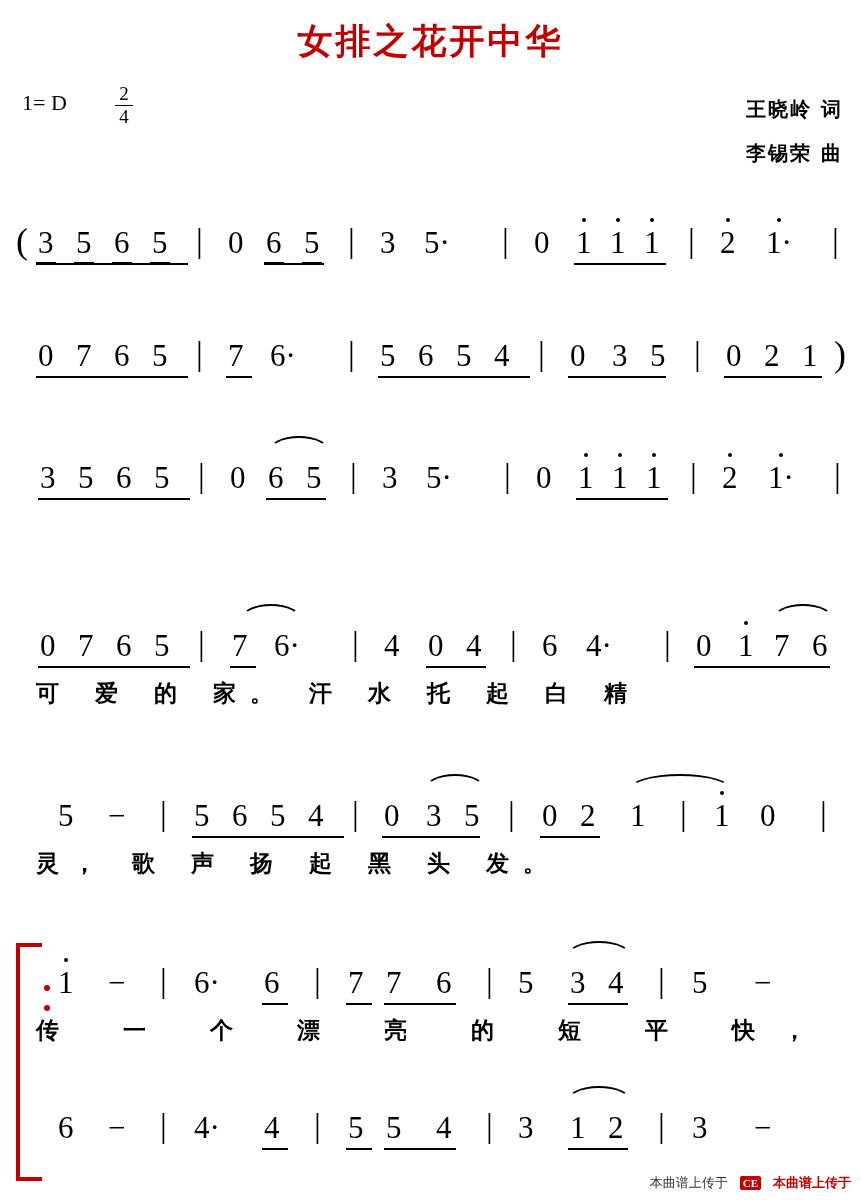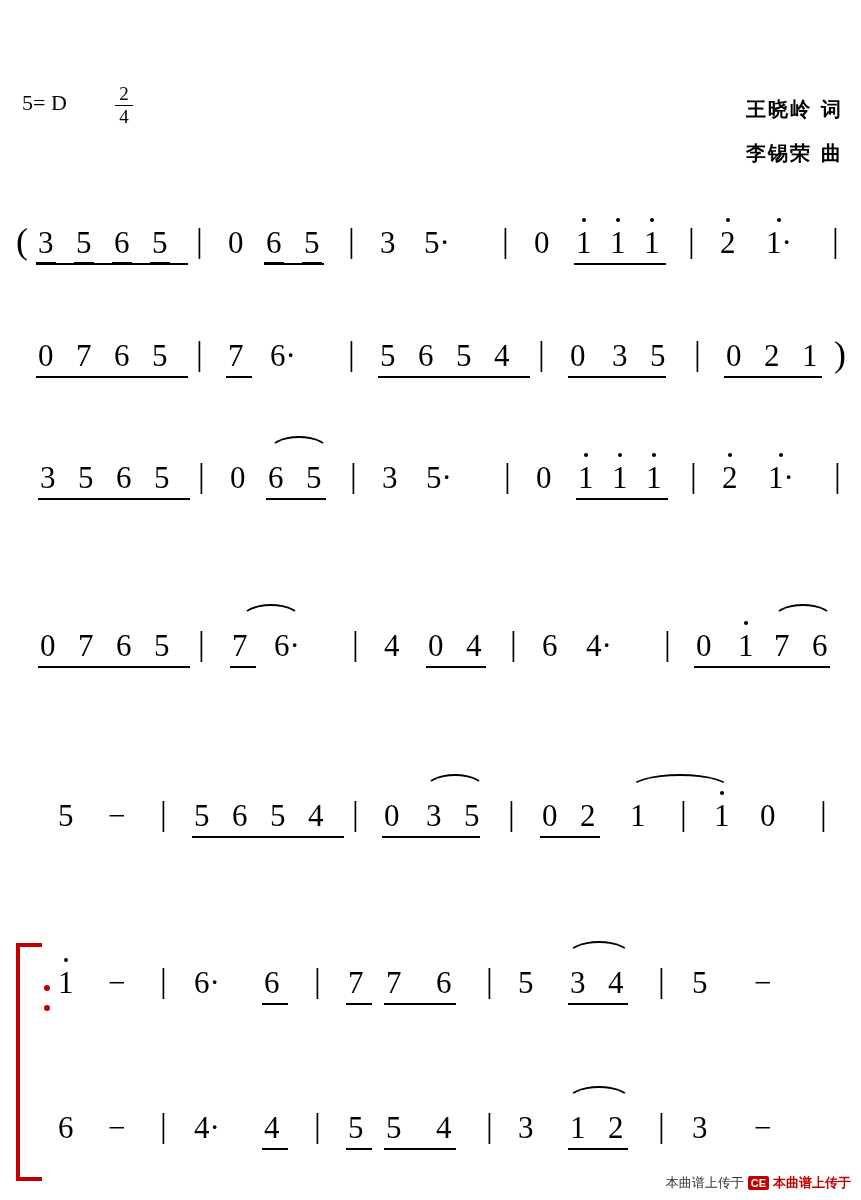--- a/index.html
+++ b/index.html
@@ -155,43 +155,44 @@
     border-radius: 50%;
     background: #c00000;
   }
   
   .footer {
     position: absolute;
     right: 10px;
     bottom: 8px;
     font-size: 13px;
     color: #333;
-    font-family: Liberation Sans, sans-serif;
+    font-family: Liberation Serif, serif;
     display: flex;
     align-items: center;
-    gap: 4px;
+    gap: 12px;
   }
   .footer .logo {
     display: inline-block;
     background: #c00000;
     color: #fff;
     font-size: 11px;
     padding: 1px 3px;
     border-radius: 2px;
     font-weight: bold;
   }
   .footer .site { color: #c00000; font-weight: bold; }
 </style>
 </head>
 <body>
 
 <div class="sheet">
 
-
-  <div class="key-sig">5= D</div>
+  <div class="title">女排之花开中华</div>
+
+  <div class="key-sig">1= D</div>
 
   <div class="meter">
     <span class="num">2</span>
     <span class="bar"></span>
     <span class="num">4</span>
   </div>
 
   <div class="credit lyricist">王晓岭 词</div>
   <div class="credit composer">李锡荣 曲</div>
 
@@ -306,20 +307,21 @@
       <span class="n dotup" style="left:738px; top:22px;">1</span>
       <span class="n" style="left:774px; top:22px;">7</span>
       <span class="n" style="left:812px; top:22px;">6</span>
       <div style="position:absolute;left:38px;top:58px;width:152px;height:2px;background:#000;"></div>
       <div style="position:absolute;left:230px;top:58px;width:26px;height:2px;background:#000;"></div>
       <div class="slur" style="left:240px;top:-4px;width:58px;"></div>
       <div style="position:absolute;left:426px;top:58px;width:60px;height:2px;background:#000;"></div>
       <div style="position:absolute;left:694px;top:58px;width:136px;height:2px;background:#000;"></div>
       <div class="slur" style="left:772px;top:-4px;width:58px;"></div>
     </div>
+    <div class="lyr" style="left:36px; top:70px; letter-spacing:14px;">可 爱 的 家。 汗 水 托 起 白 精</div>
   </div>
 
   <div class="row" style="top:778px;">
     <div class="notes">
       <span class="n" style="left:58px; top:22px;">5</span>
       <span class="n" style="left:108px; top:22px;">−</span>
       <span class="n bar" style="left:160px; top:19px;">|</span>
       <span class="n" style="left:194px; top:22px;">5</span>
       <span class="n" style="left:232px; top:22px;">6</span>
       <span class="n" style="left:270px; top:22px;">5</span>
@@ -335,20 +337,21 @@
       <span class="n bar" style="left:680px; top:19px;">|</span>
       <span class="n dotup" style="left:714px; top:22px;">1</span>
       <span class="n" style="left:760px; top:22px;">0</span>
       <span class="n bar" style="left:820px; top:19px;">|</span>
       <div style="position:absolute;left:192px;top:58px;width:152px;height:2px;background:#000;"></div>
       <div style="position:absolute;left:382px;top:58px;width:98px;height:2px;background:#000;"></div>
       <div class="slur" style="left:424px;top:-4px;width:58px;"></div>
       <div style="position:absolute;left:540px;top:58px;width:60px;height:2px;background:#000;"></div>
       <div class="slur" style="left:628px;top:-4px;width:100px;"></div>
     </div>
+    <div class="lyr" style="left:36px; top:70px; letter-spacing:14px;">灵， 歌 声 扬 起 黑 头 发。</div>
   </div>
 
   <div class="row" style="top:945px;">
     <div class="repeat-bracket" style="left:16px; top:-2px; height:230px;"></div>
     <div class="repeat-dots" style="left:44px; top:40px;"></div>
     <div class="repeat-dots" style="left:44px; top:60px;"></div>
     <div class="notes">
       <span class="n dotup" style="left:58px; top:22px;">1</span>
       <span class="n" style="left:108px; top:22px;">−</span>
       <span class="n bar" style="left:160px; top:19px;">|</span>
@@ -364,20 +367,21 @@
       <span class="n" style="left:608px; top:22px;">4</span>
       <span class="n bar" style="left:658px; top:19px;">|</span>
       <span class="n" style="left:692px; top:22px;">5</span>
       <span class="n" style="left:754px; top:22px;">−</span>
       <div style="position:absolute;left:262px;top:58px;width:26px;height:2px;background:#000;"></div>
       <div style="position:absolute;left:346px;top:58px;width:26px;height:2px;background:#000;"></div>
       <div style="position:absolute;left:384px;top:58px;width:72px;height:2px;background:#000;"></div>
       <div style="position:absolute;left:568px;top:58px;width:60px;height:2px;background:#000;"></div>
       <div class="slur" style="left:566px;top:-4px;width:62px;"></div>
     </div>
+    <div class="lyr" style="left:36px; top:70px; letter-spacing:28px;">传 一 个 漂 亮 的 短 平 快，</div>
   </div>
 
   <div class="row" style="top:1090px;">
     <div class="notes">
       <span class="n" style="left:58px; top:22px;">6</span>
       <span class="n" style="left:108px; top:22px;">−</span>
       <span class="n bar" style="left:160px; top:19px;">|</span>
       <span class="n" style="left:194px; top:22px;">4·</span>
       <span class="n" style="left:264px; top:22px;">4</span>
       <span class="n bar" style="left:314px; top:19px;">|</span>

